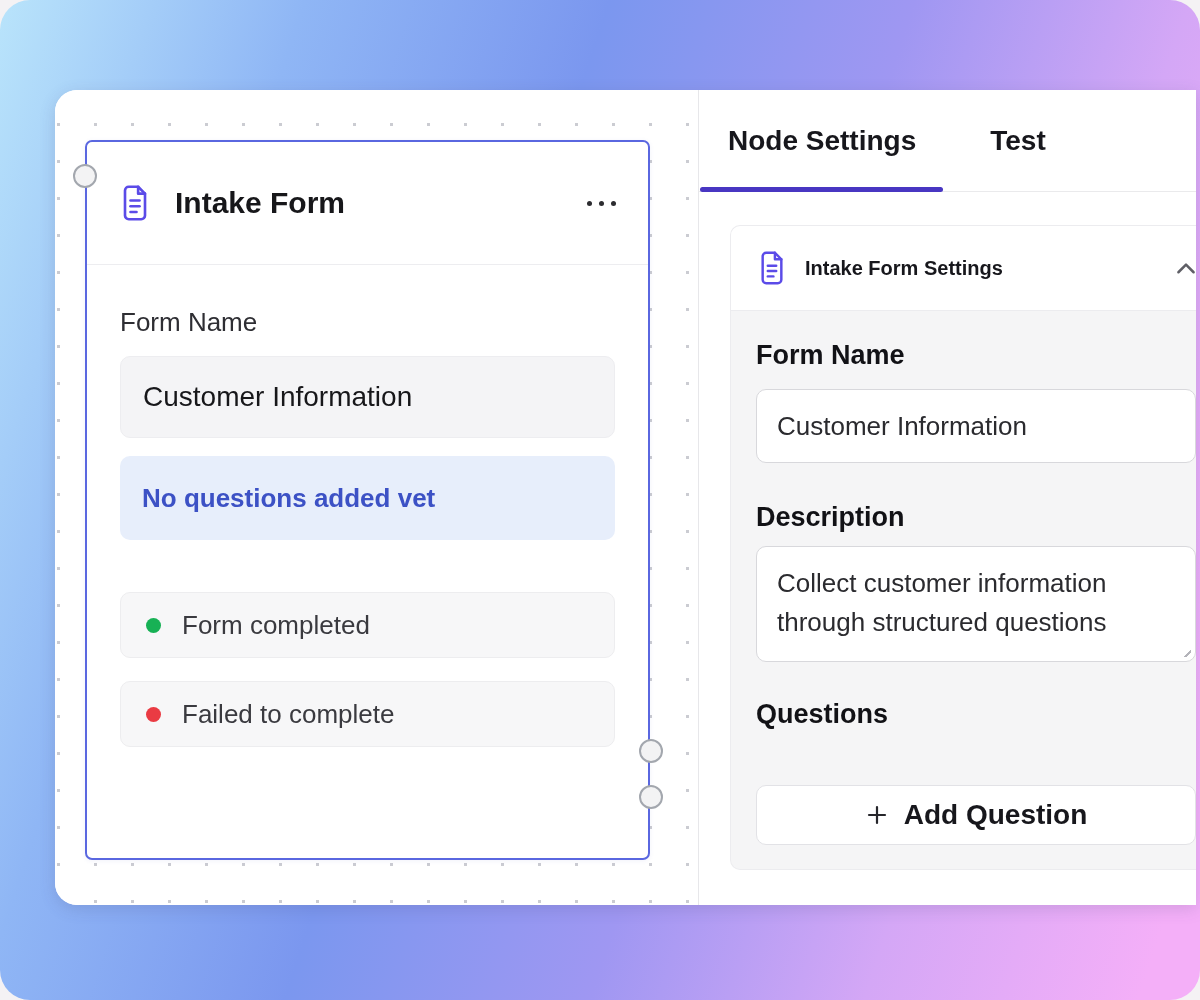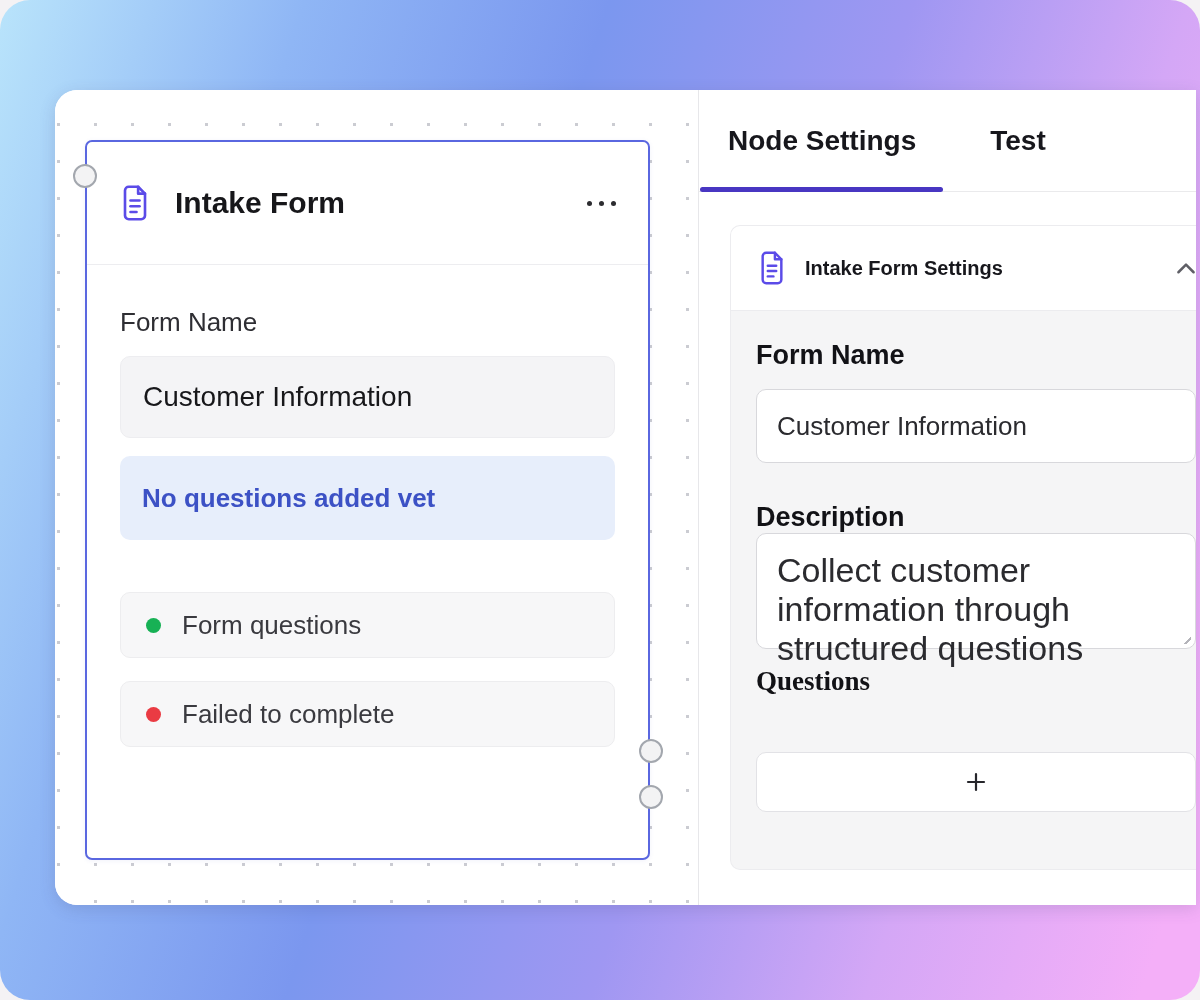--- a/index.html
+++ b/index.html
@@ -120,32 +120,32 @@
   .chevron { position:absolute; left:442px; top:30px; color:#5f5f66; display:inline-flex; }
   .card-body {
     background:#f5f5f6;
     border-left:1px solid #ececef; border-bottom:1px solid #ececef;
     border-radius:0 0 0 10px;
     padding:28px 15px 25px 25px;
     height:559px;
   }
   .field-label { font-size:27px; font-weight:600; color:#121216; line-height:32px; }
   .field-label.l2 { margin-top:38px; }
-  .field-label.l3 { margin-top:16px;font-family:Liberation Serif, serif; }
+  .field-label.l3 { margin-top:36px; }
   .panel-input {
     margin-top:18px; height:74px; width:440px;
     background:#ffffff; border:1px solid #d8d8dc; border-radius:10px;
     display:flex; align-items:center; padding:0 20px;
     font-size:26px; color:#2b2b2f;
   }
   .panel-textarea {
-    height:116px; width:440px;
+    margin-top:13px; height:116px; width:440px;
     background:#ffffff; border:1px solid #d8d8dc; border-radius:10px;
     padding:17px 20px 0 20px;
-    font-size:34px; color:#2b2b2f; line-height:39px;
+    font-size:26px; color:#2b2b2f; line-height:39px;
     position:relative;
   }
   .resize-grip {
     position:absolute; right:4px; bottom:4px; width:11px; height:11px;
     background:repeating-linear-gradient(-45deg,transparent 0 3px,#b4b4ba 3px 5px);
     clip-path:polygon(100% 0,100% 100%,0 100%);
   }
   .add-btn {
     margin-top:55px; height:60px; width:440px;
     background:#ffffff; border:1px solid #e2e2e6; border-radius:10px;
@@ -188,21 +188,21 @@
         <div class="node-label">Form Name</div>
 
         <div class="node-input">Customer Information</div>
 
         <div class="notice">
           <div class="notice-title" style="color: rgb(60, 81, 197);">No questions added vet</div>
         </div>
 
         <div class="status-row first">
           <span class="status-dot" style="background: rgb(23, 177, 85);"></span>
-          <span>Form questions</span>
+          <span>Form completed</span>
         </div>
 
         <div class="status-row">
           <span class="status-dot" style="background: rgb(234, 59, 67);"></span>
           <span>Failed to complete</span>
         </div>
       </div>
     </div>
 
     <span class="handle in"></span>
@@ -257,18 +257,19 @@
 
         <div class="field-label l3">Questions</div>
 
         <div class="add-btn">
           <span class="plus-icon">
             <svg width="24" height="24" viewBox="0 0 24 24" fill="none" stroke="currentColor" stroke-width="2.2" stroke-linecap="round">
               <line x1="12" y1="4" x2="12" y2="20"></line>
               <line x1="4" y1="12" x2="20" y2="12"></line>
             </svg>
           </span>
+          <span>Add Question</span>
         </div>
 
       </div>
     </div>
   </div>
 </div>
 
 </body></html>

